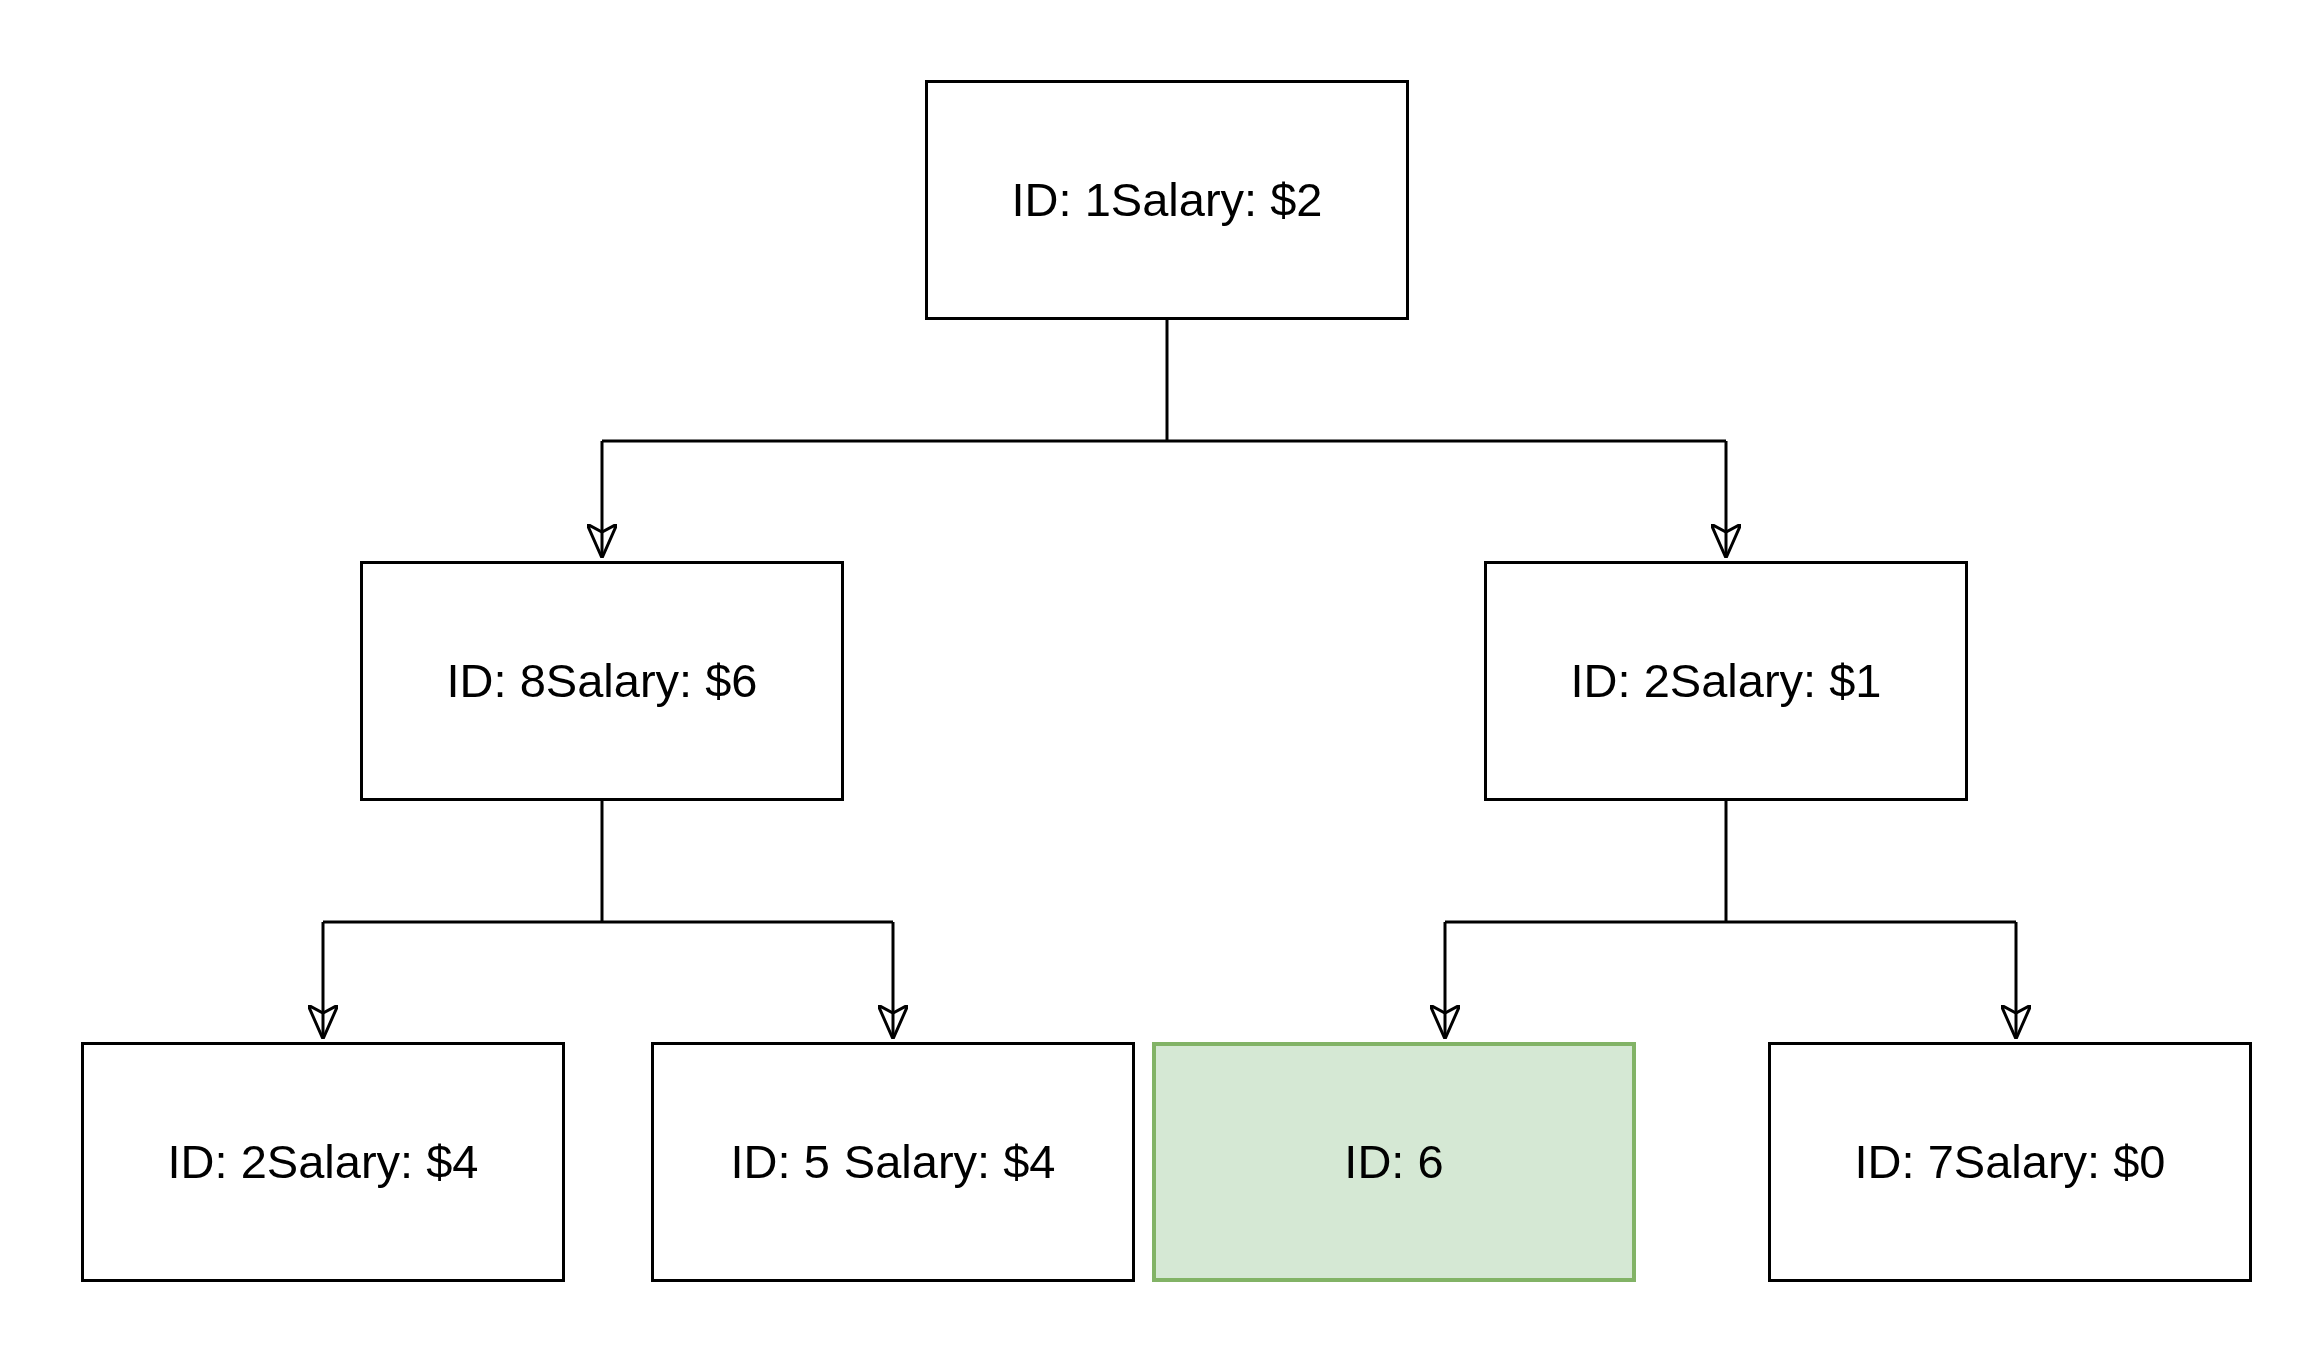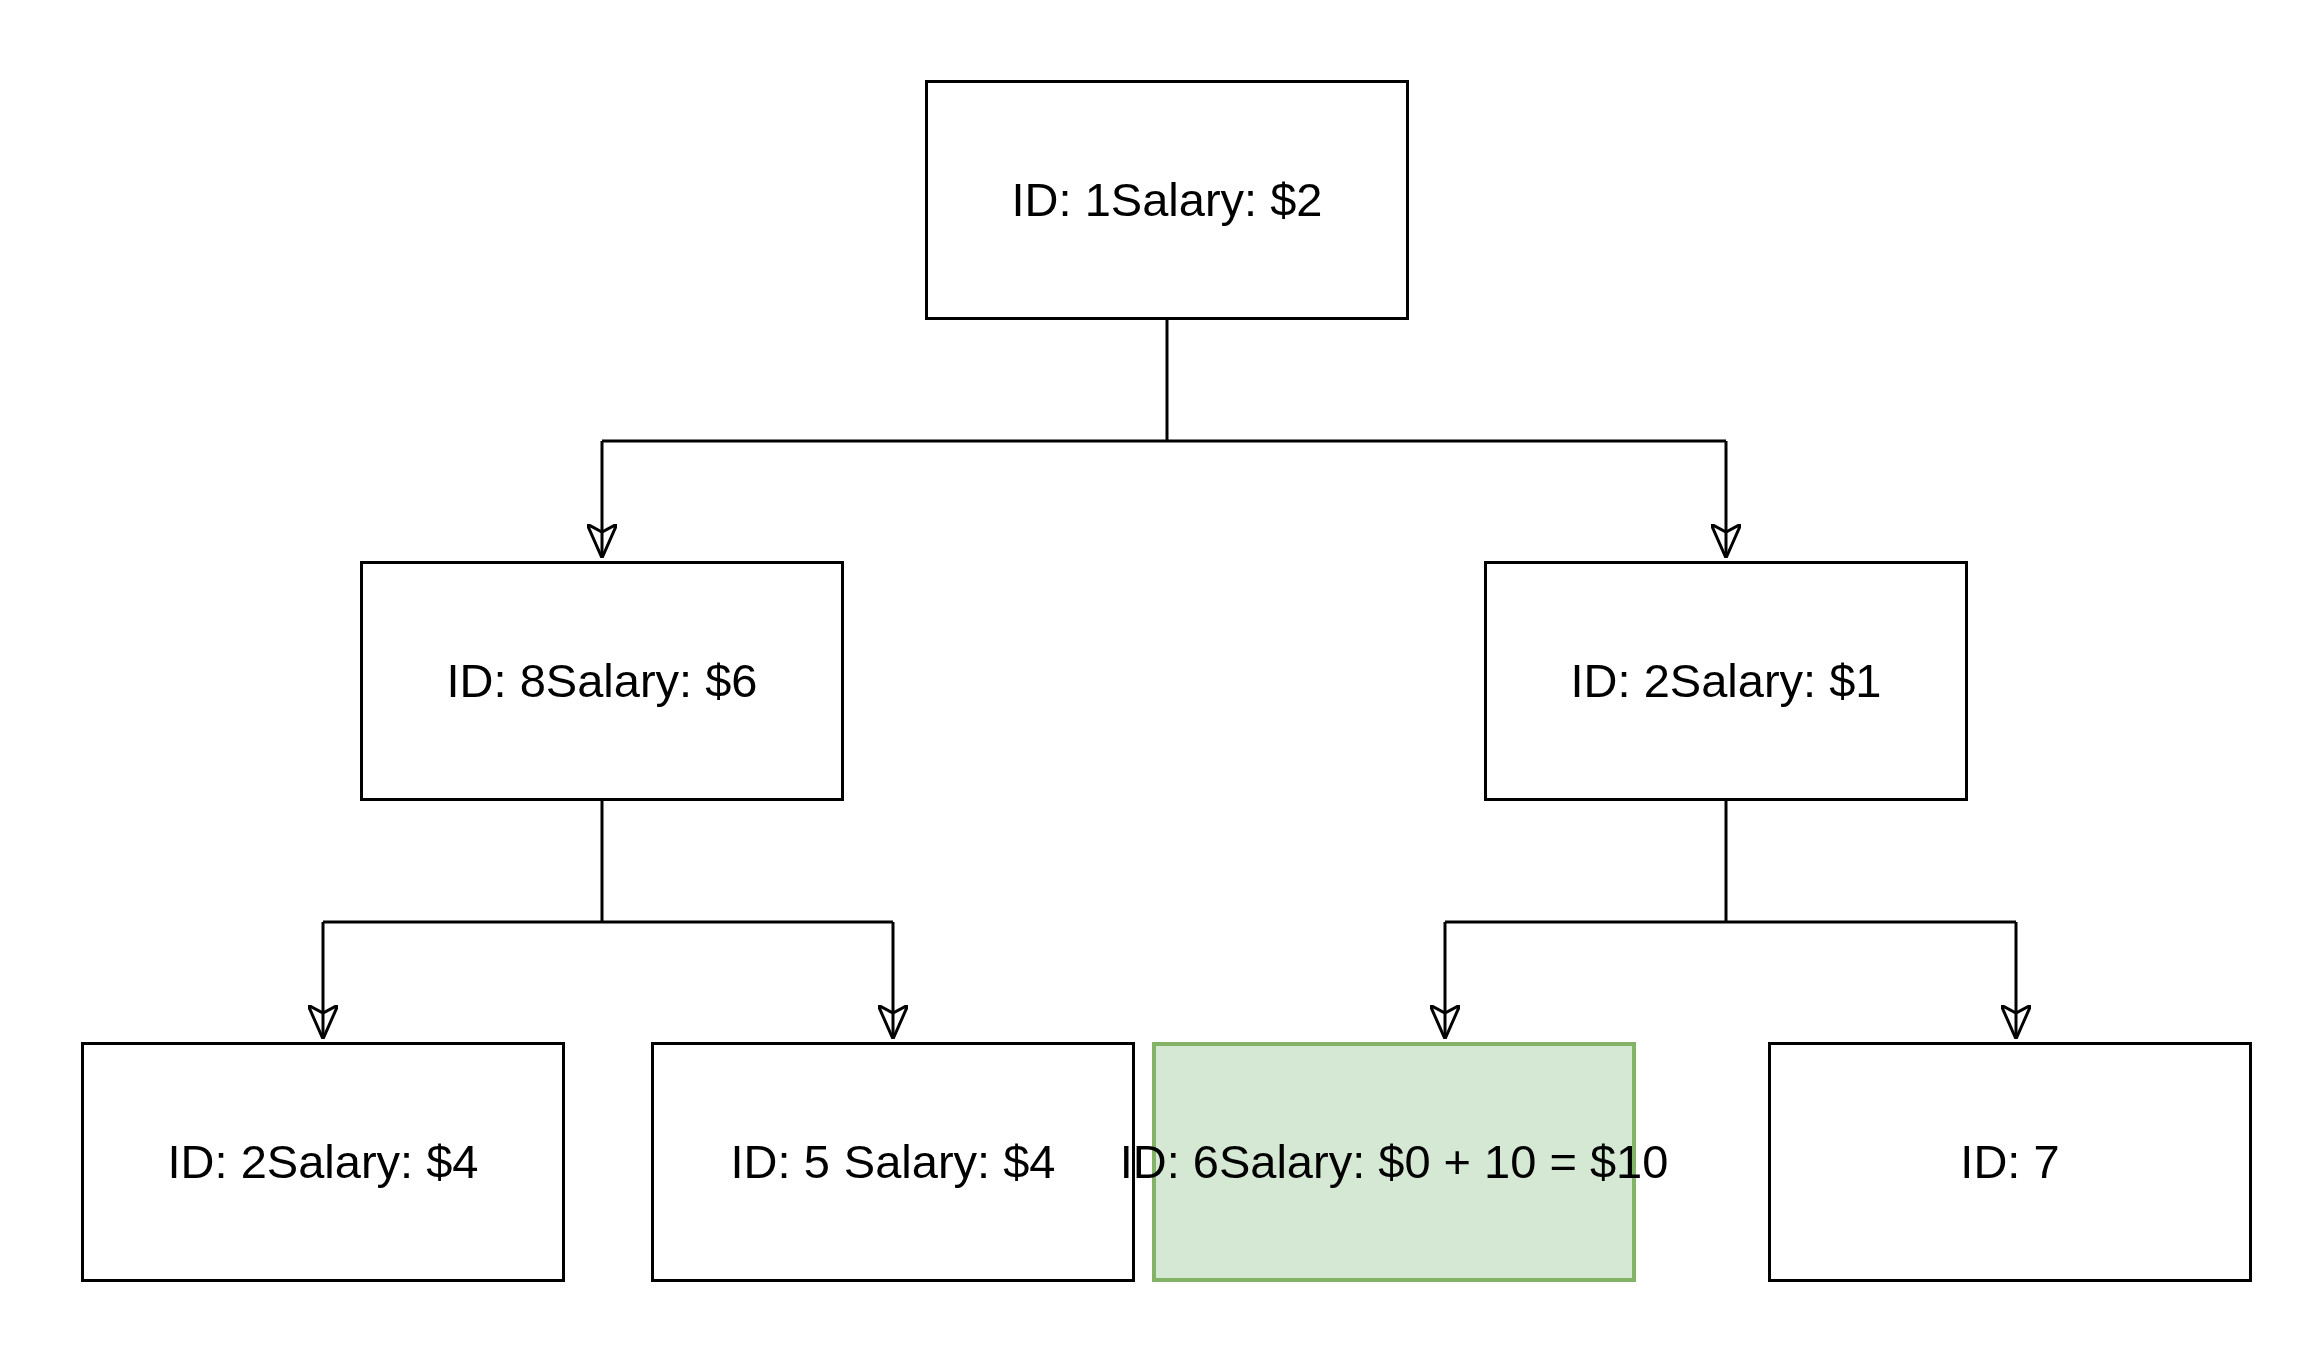--- a/index.html
+++ b/index.html
@@ -100,20 +100,20 @@
     <span class="nline">Salary: $4</span>
   </div>
 
   <div class="node" style="left:651px; top:1042px;gap:14px;">
     <span class="nline">ID: 5</span>
     <span class="nline">Salary: $4</span>
   </div>
 
   <div class="node highlighted" style="left:1152px; top:1042px;">
     <span class="nline">ID: 6</span>
-    <span class="nline">Salary: $0 + 10 = $10</span>
   </div>
 
   <div class="node" style="left:1768px; top:1042px;">
     <span class="nline">ID: 7</span>
+    <span class="nline">Salary: $0</span>
   </div>
 
 </div>
 
 </body></html>

